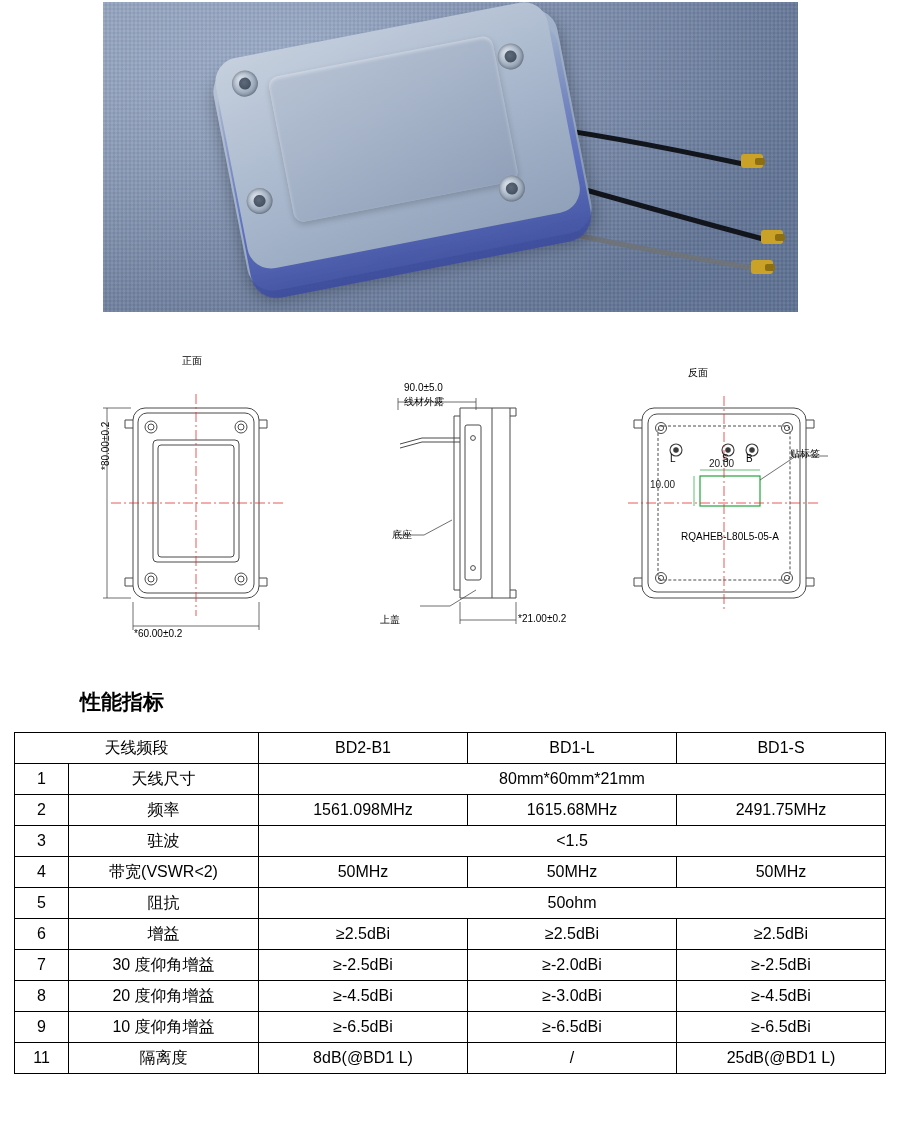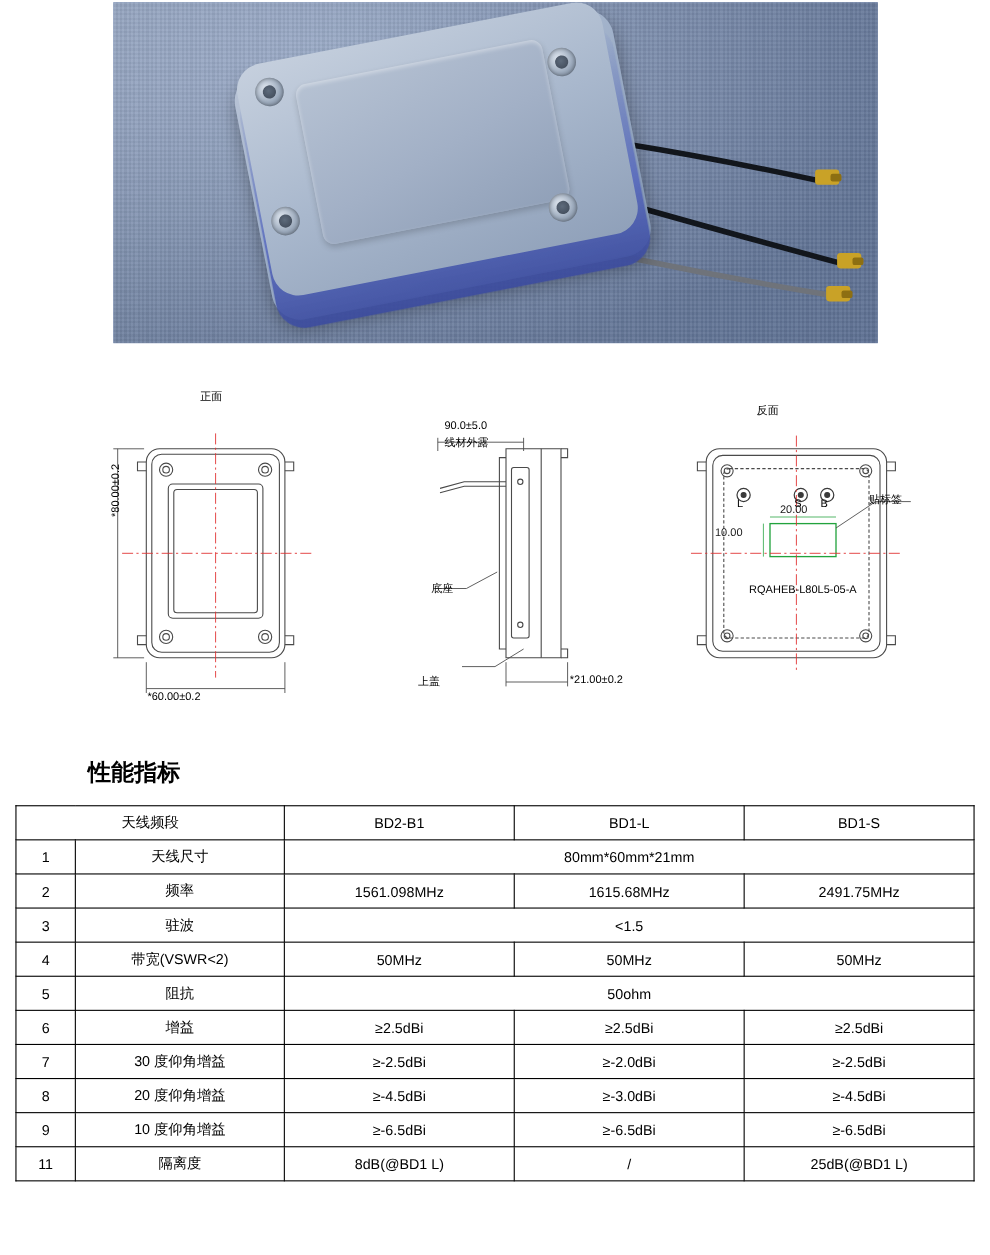--- a/index.html
+++ b/index.html
@@ -127,21 +127,21 @@
   }
 
   
   table.spec {
     position: absolute;
     left: 14px;
     top: 732px;
     width: 872px;
     border-collapse: collapse;
     table-layout: fixed;
-    font-size: 13px;
+    font-size: 16px;
   }
   table.spec td {
     border: 1px solid #000;
     text-align: center;
     height: 30px;
     padding: 0 2px;
     color: #000;
   }
   .col-no    { width: 54px; }
   .col-item  { width: 190px; }

